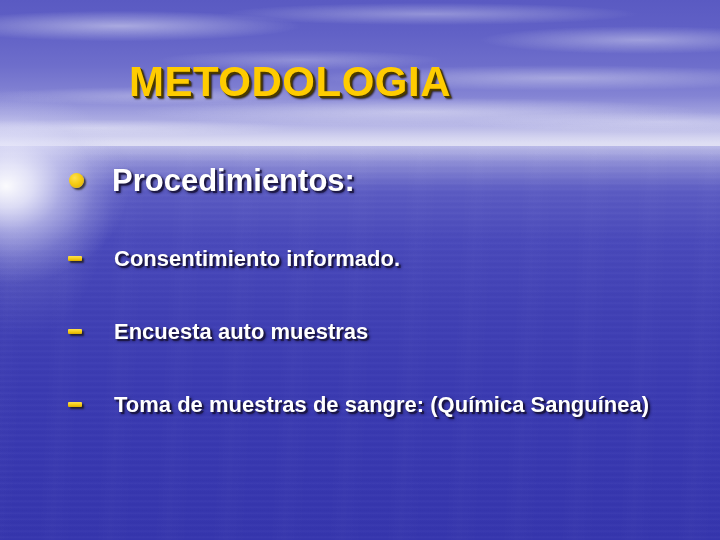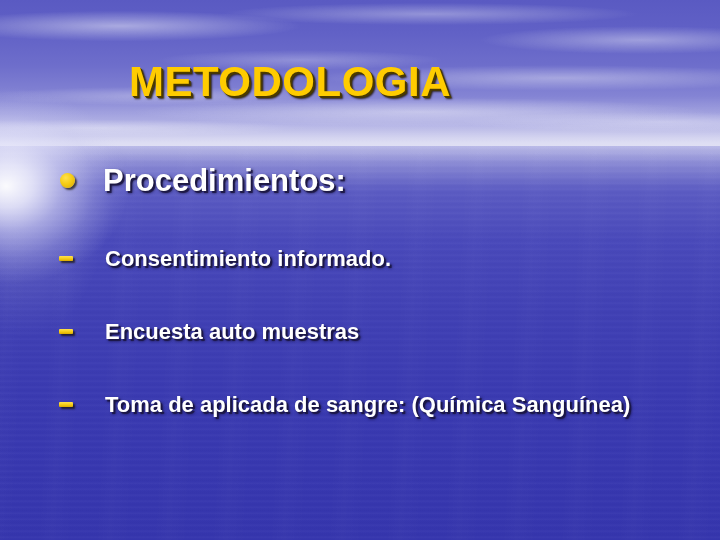--- a/index.html
+++ b/index.html
@@ -165,21 +165,21 @@
 
   .bullets {
     position: absolute;
     left: 0;
     top: 0;
     width: 720px;
   }
 
   .bullet-row {
     position: absolute;
-    left: 52px;
+    left: 61px;
     width: 640px;
   }
 
   .marker {
     position: absolute;
     left: 0;
     top: 0;
   }
 
   
@@ -261,18 +261,18 @@
         <span class="bullet-text">Consentimiento informado.</span>
       </div>
 
       <div class="bullet-row level2" style="top:316px;">
         <span class="marker dash"></span>
         <span class="bullet-text">Encuesta auto muestras</span>
       </div>
 
       <div class="bullet-row level2" style="top:389px; width:612px;">
         <span class="marker dash"></span>
-        <span class="bullet-text">Toma de aplicada de sangre: (Química Sanguínea)</span>
+        <span class="bullet-text">Toma de muestras de sangre: (Química Sanguínea)</span>
       </div>
 
     </div>
   </div>
 </div>
 
 </body></html>

